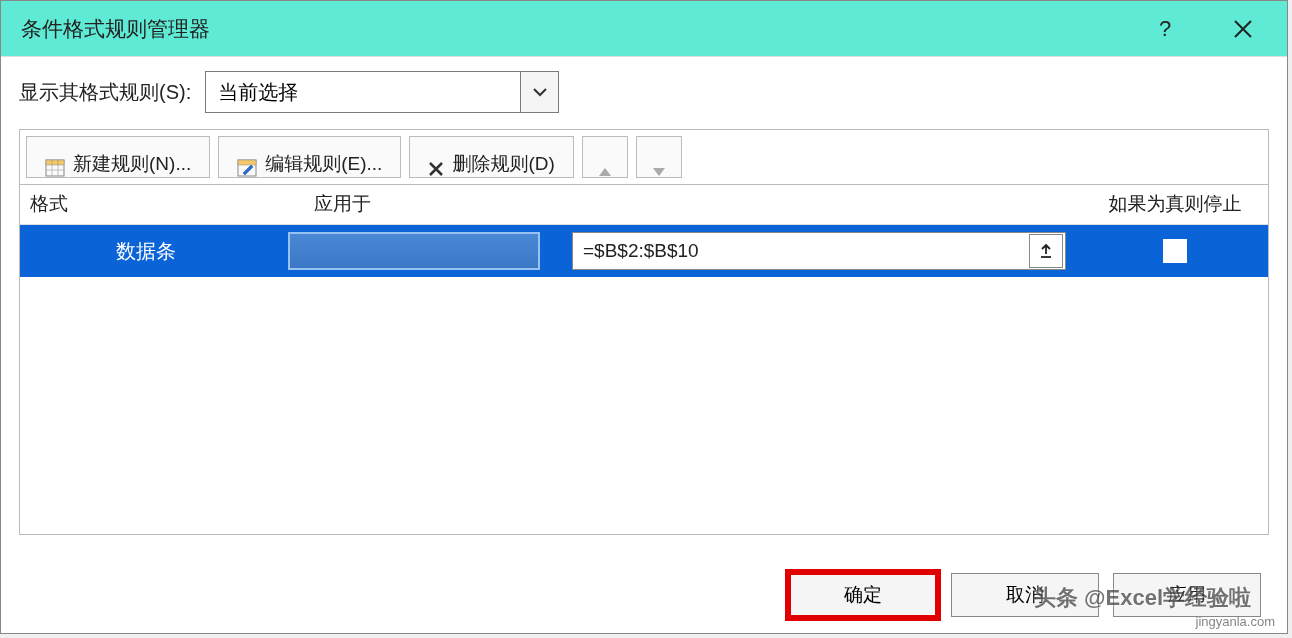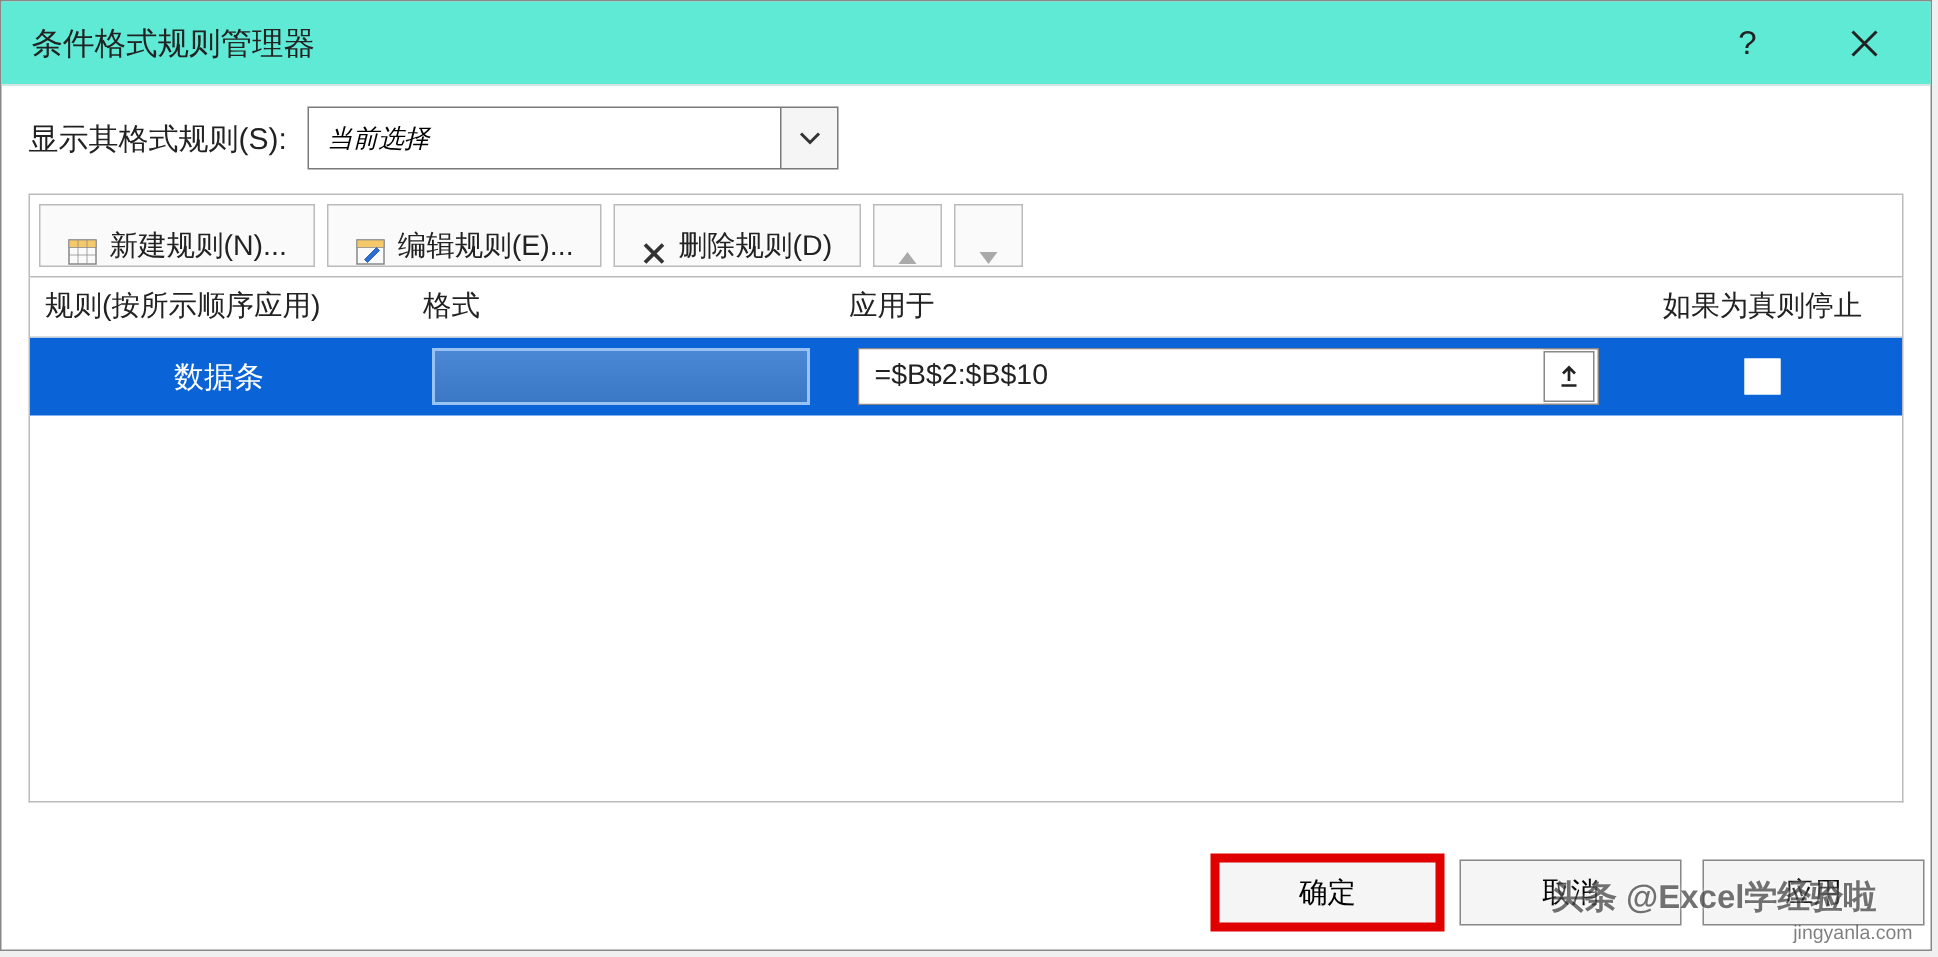--- a/index.html
+++ b/index.html
@@ -64,22 +64,21 @@
       width: 354px;
       height: 42px;
       border: 1px solid #7a7a7a;
       display: flex;
       align-items: center;
       background: #fff;
     }
     .dropdown-text {
       flex: 1;
       padding: 0 12px;
-      font-size: 17px;
-      font-style: italic;
+      font-size: 20px;
     }
     .dropdown-btn {
       width: 38px;
       height: 100%;
       border-left: 1px solid #7a7a7a;
       display: flex;
       align-items: center;
       justify-content: center;
       background: #f5f5f5;
     }
@@ -202,21 +201,21 @@
       border: 2px solid #fff;
       background: #fff;
       margin: 0 auto;
     }
     .col-stop.cell {
       justify-content: center;
     }
     .footer {
       position: absolute;
       bottom: 16px;
-      right: 4px;
+      right: 26px;
       display: flex;
       gap: 14px;
     }
     .dlg-btn {
       width: 148px;
       height: 44px;
       border: 1px solid #888;
       background: #f5f5f5;
       font-size: 19px;
       cursor: pointer;
@@ -322,21 +321,20 @@
         <span class="icon-cell">
           <svg width="14" height="10" viewBox="0 0 14 10">
               <path d="M1 1 L13 1 L7 9 Z" fill="#aaa"></path>
             </svg>
         </span>
       </button>
     </div>
 
     <div class="rules-box">
       <div class="rules-header">
-        <div class="col col-rule">规则(按所示顺序应用)</div>
         <div class="col col-format">格式</div>
         <div class="col col-apply">应用于</div>
         <div class="col col-stop">如果为真则停止</div>
       </div>
       <div class="rules-body">
         <div class="rule-row">
           <div class="col col-rule">数据条</div>
           <div class="col col-format">
             <div class="format-preview"></div>
           </div>

